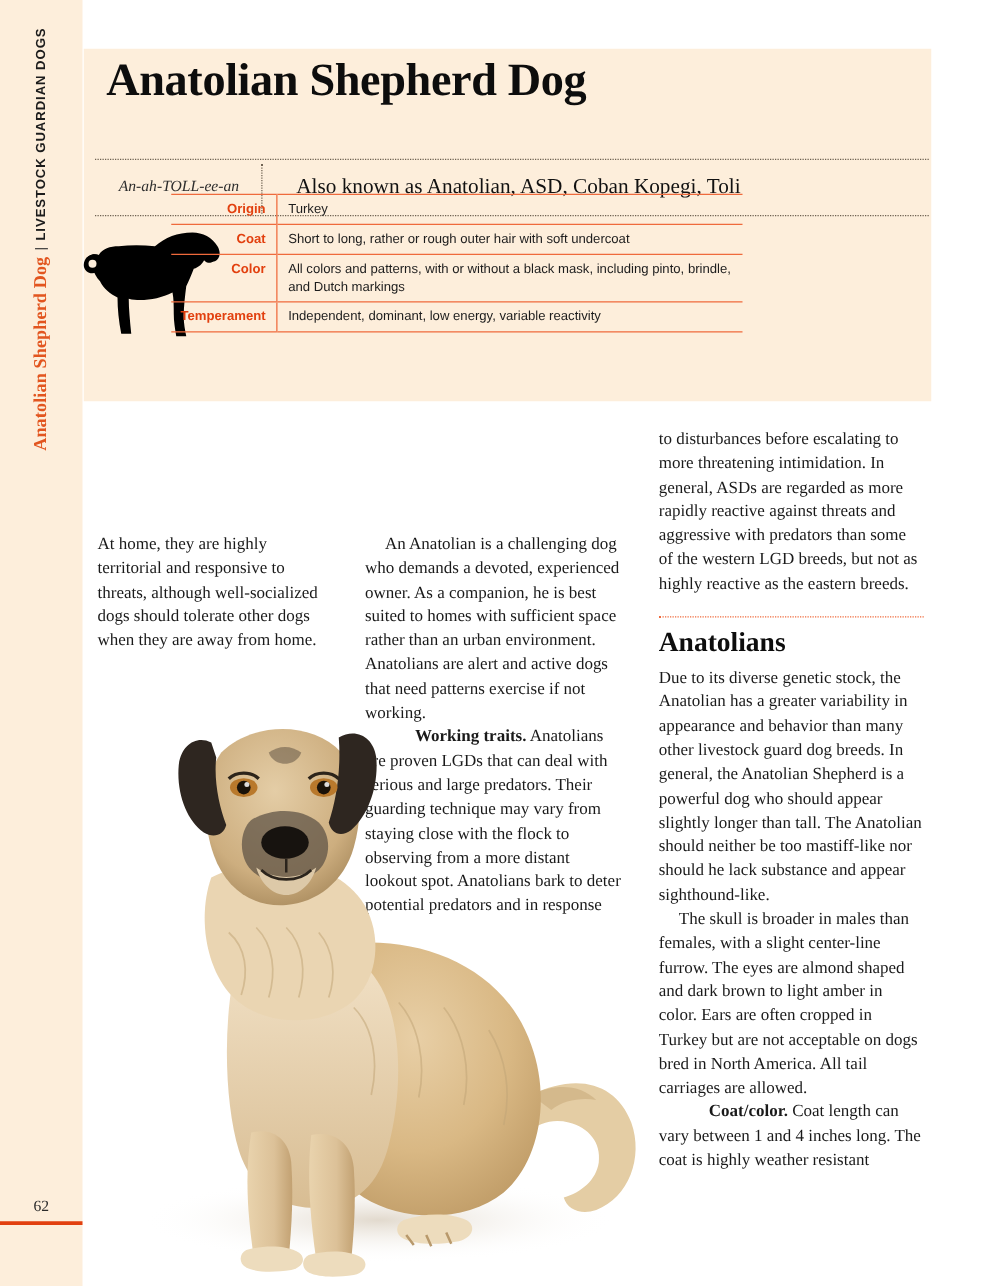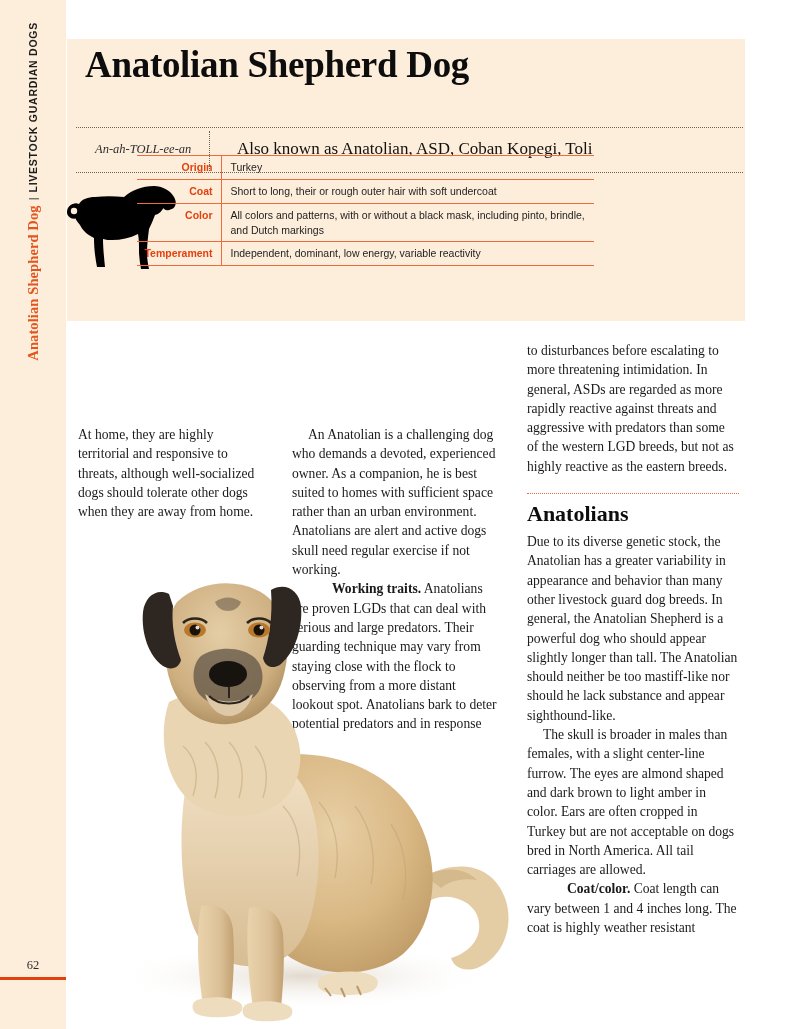--- a/index.html
+++ b/index.html
@@ -262,41 +262,41 @@
     </div>
 
     <table id="spec-table">
       <tbody>
         <tr>
           <td class="k">Origin</td>
           <td class="v">Turkey</td>
         </tr>
         <tr>
           <td class="k">Coat</td>
-          <td class="v">Short to long, their or rough outer hair with soft undercoat</td>
+          <td class="v">Short to long, rather or rough outer hair with soft undercoat</td>
         </tr>
         <tr>
           <td class="k">Color</td>
           <td class="v">All colors and patterns, with or without a black mask, including pinto, brindle, and Dutch markings</td>
         </tr>
         <tr>
           <td class="k">Temperament</td>
           <td class="v">Independent, dominant, low energy, variable reactivity</td>
         </tr>
       </tbody>
     </table>
   </div>
 
 
   <div class="bodycol" id="col1">
     <p>At home, they are highly territorial and responsive to threats, although well-socialized dogs should tolerate other dogs when they are away from home.</p>
   </div>
 
   <div class="bodycol" id="col2">
-    <p class="indent">An Anatolian is a challenging dog who demands a devoted, experienced owner. As a companion, he is best suited to homes with sufficient space rather than an urban environment. Anatolians are alert and active dogs skull need regular exercise if not working.</p>
+    <p class="indent">An Anatolian is a challenging dog who demands a devoted, experienced owner. As a companion, he is best suited to homes with sufficient space rather than an urban environment. Anatolians are alert and active dogs that need patterns exercise if not working.</p>
     <p class="indent"><b>Working traits.</b><span> Anatolians are proven LGDs that can deal with serious and large predators. Their guarding technique may vary from staying close with the flock to observing from a more distant lookout spot. Anatolians bark to deter potential predators and in response</span></p>
   </div>
 
   <div class="bodycol" id="col3">
     <p>to disturbances before escalating to more threatening intimidation. In general, ASDs are regarded as more rapidly reactive against threats and aggressive with predators than some of the western LGD breeds, but not as highly reactive as the eastern breeds.</p>
     <div class="section-rule"></div>
     <h2>Anatolians</h2>
     <p>Due to its diverse genetic stock, the Anatolian has a greater variability in appearance and behavior than many other livestock guard dog breeds. In general, the Anatolian Shepherd is a powerful dog who should appear slightly longer than tall. The Anatolian should neither be too mastiff-like nor should he lack substance and appear sighthound-like.</p>
     <p class="indent">The skull is broader in males than females, with a slight center-line furrow. The eyes are almond shaped and dark brown to light amber in color. Ears are often cropped in Turkey but are not acceptable on dogs bred in North America. All tail carriages are allowed.</p>
     <p class="indent"><b>Coat/color.</b><span> Coat length can vary between 1 and 4 inches long. The coat is highly weather resistant</span></p>

